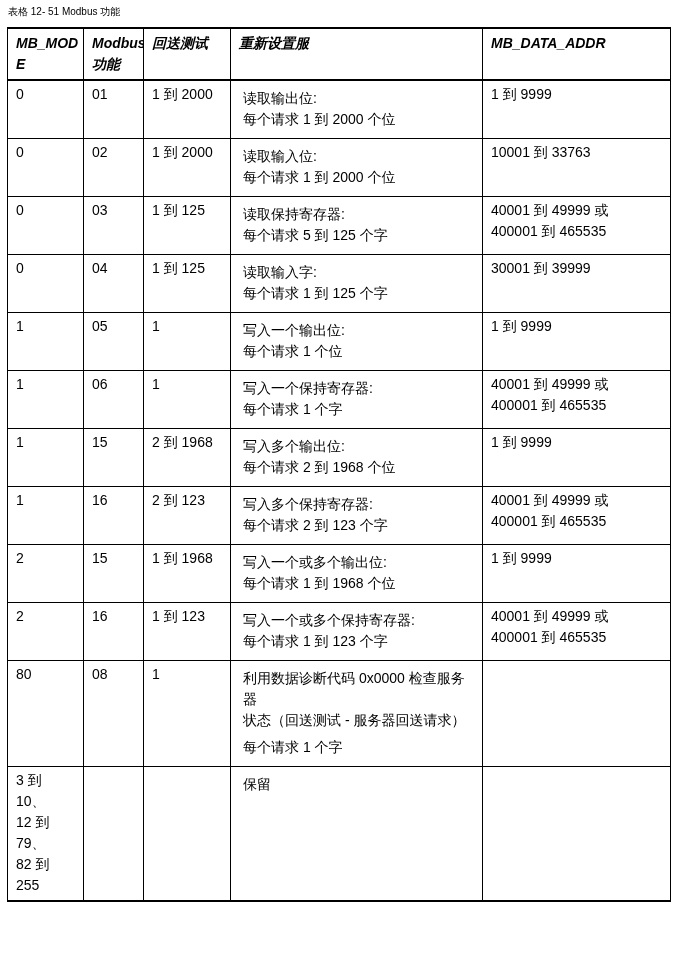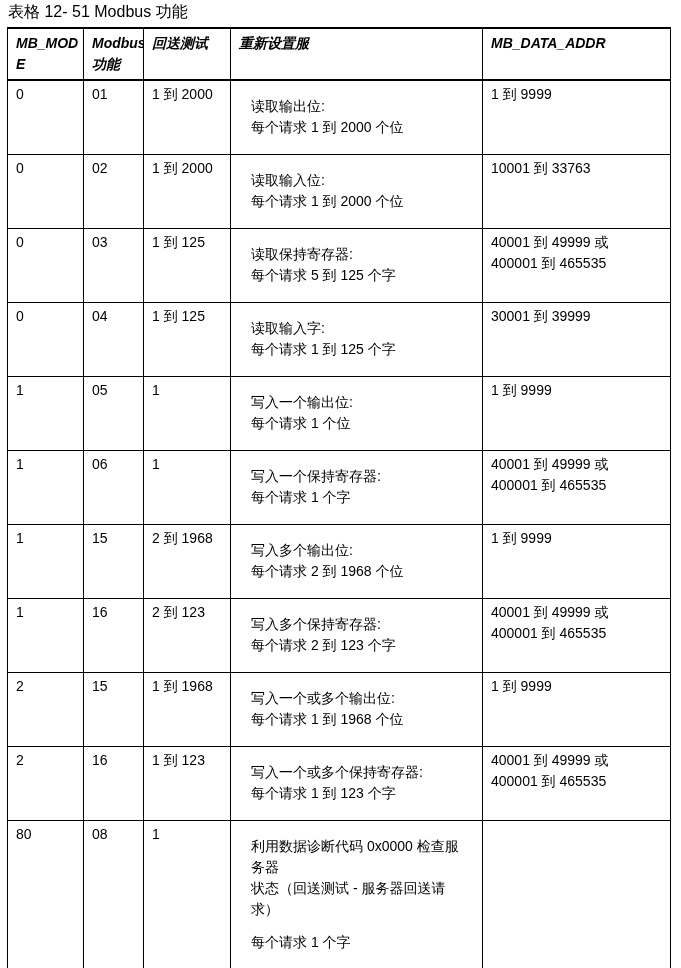--- a/index.html
+++ b/index.html
@@ -12,21 +12,21 @@
     height: 968px;
     font-family: "Liberation Sans", "DejaVu Sans", sans-serif;
     color: #000000;
     overflow: hidden;
   }
   .page {
     padding: 5px 11px 0 7px;
     box-sizing: border-box;
   }
   .caption {
-    font-size: 16px;
+    font-size: 10px;
     line-height: 14px;
     margin: 0 0 8px 1px;
     white-space: pre;
   }
   table.modbus {
     border-collapse: collapse;
     width: 663px;
     table-layout: fixed;
     border-top: 2px solid #000;
     border-bottom: 2px solid #000;
@@ -49,21 +49,21 @@
     overflow: hidden;
     box-sizing: border-box;
   }
   thead th {
     font-weight: bold;
     border-bottom: 2px solid #000;
     padding-top: 4px;
     font-style: italic;
   }
   td p {
-    margin: 12px;
+    margin: 4px;
     white-space: pre-line;
   }
   td p + p {
     margin-top: 6px;
   }
 </style>
 </head>
 <body>
 
 <div class="page">

